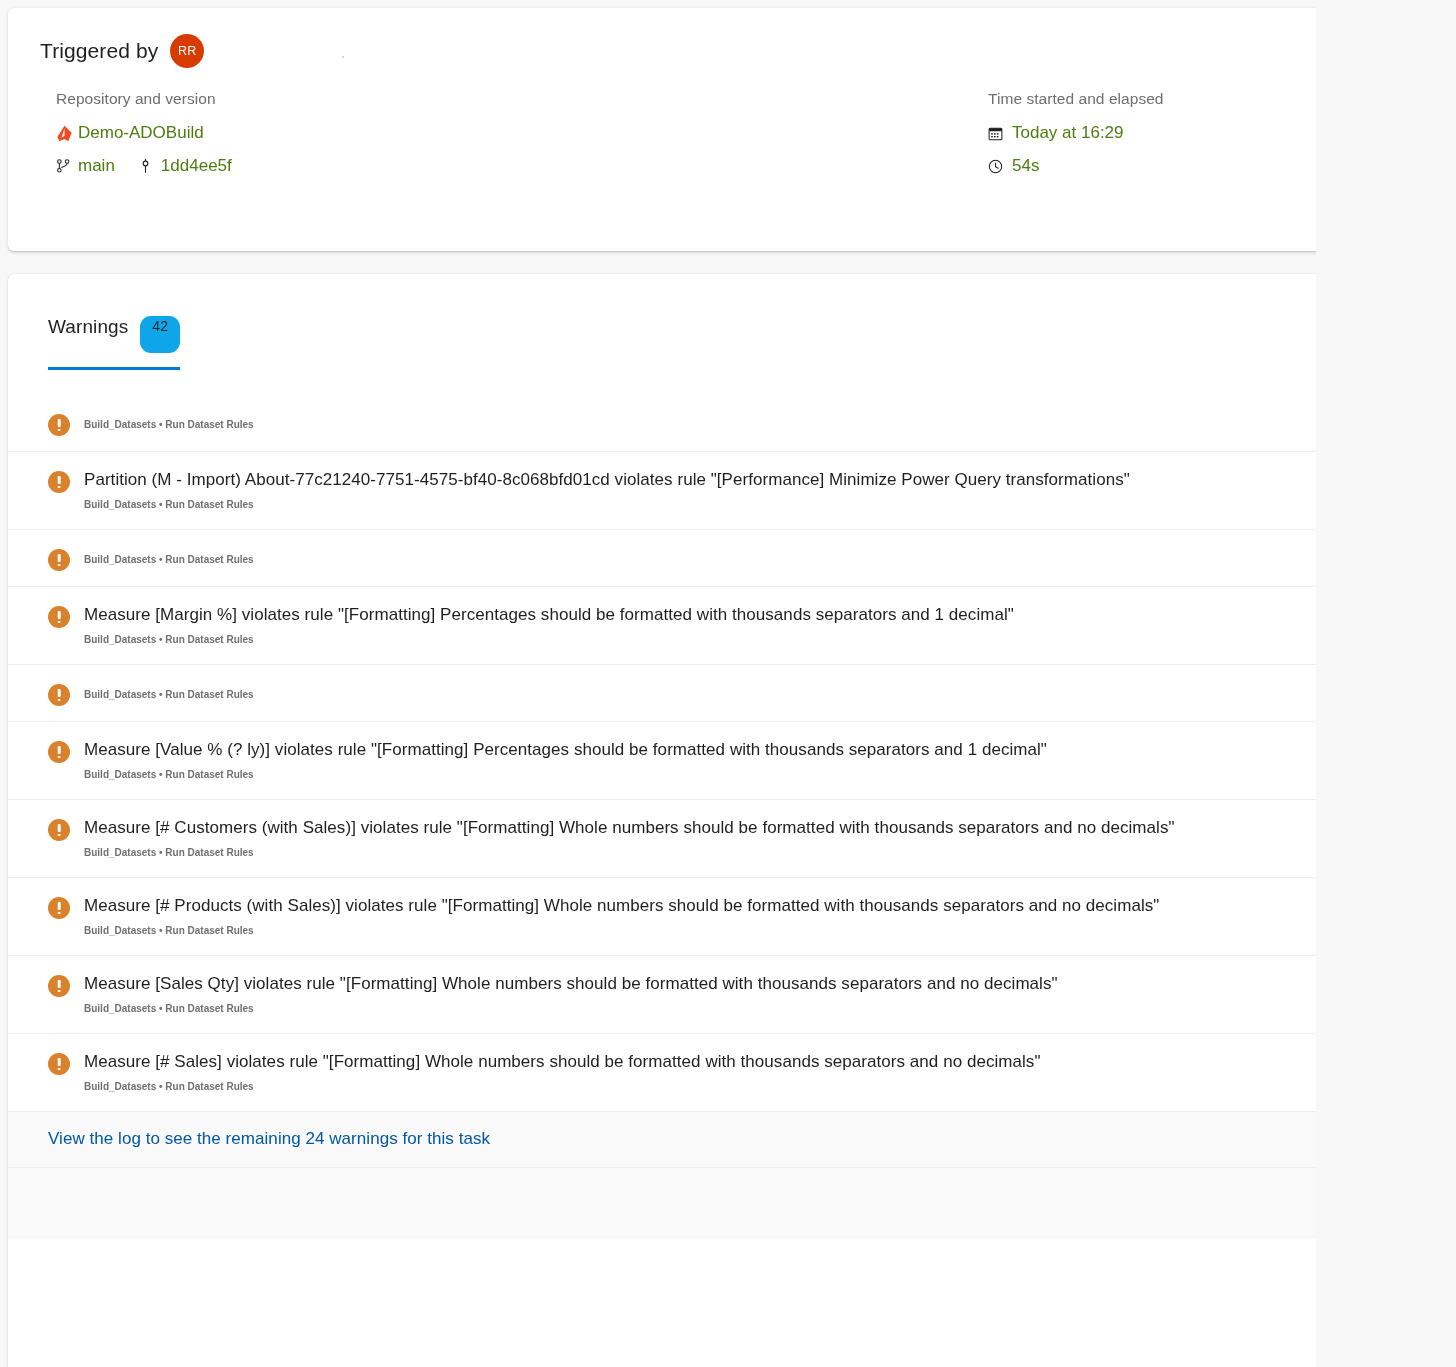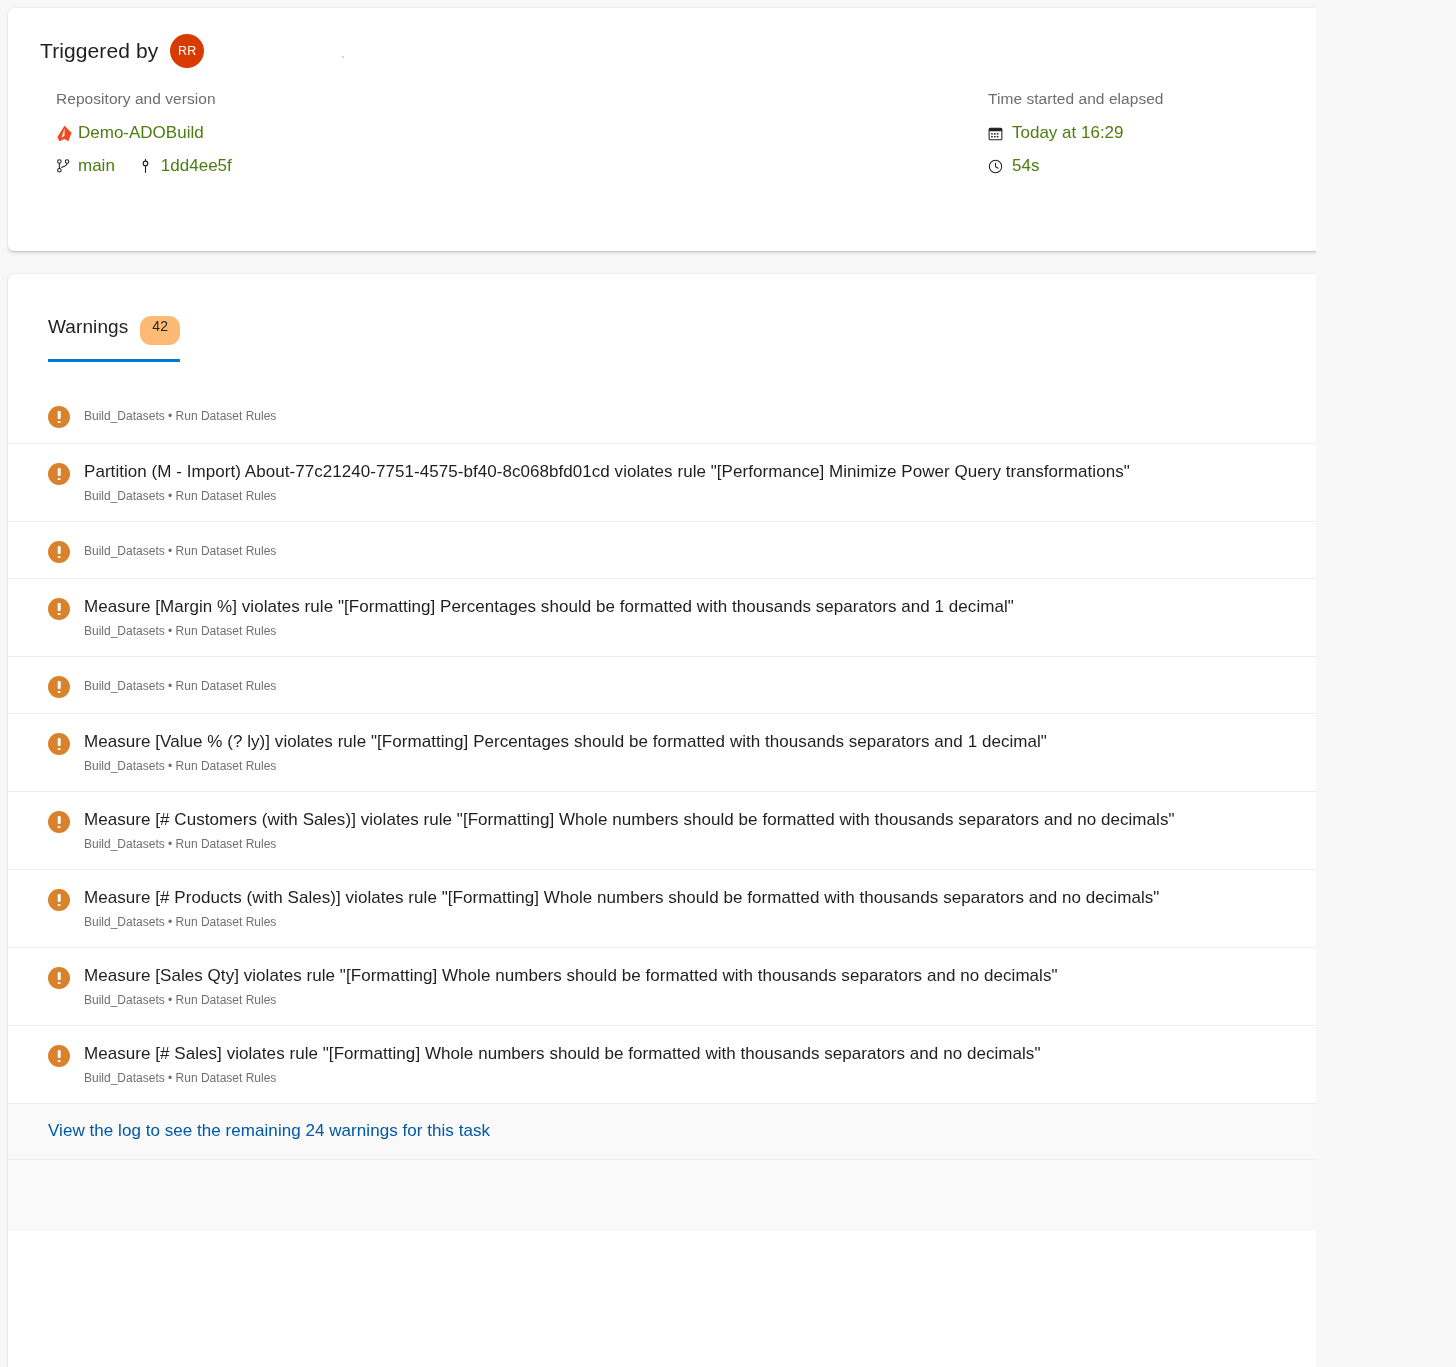--- a/index.html
+++ b/index.html
@@ -143,25 +143,25 @@
     border-bottom: 3px solid #0078d4;
     cursor: pointer;
   }
   .tab-label {
     font-size: 19px;
     color: #1f1f1f;
     letter-spacing: 0.1px;
   }
   .tab-badge {
     margin-left: 12px;
-    background: #fdba74;
+    background: #0ea5e9;
     color: #242424;
     border-radius: 11px;
     font-size: 14px;
-    padding: 3px 12px 12px 12px;
+    padding: 3px 12px 20px 12px;
     line-height: 14px;
   }
 
   
   .warn-list {
     margin-top: 25px;
   }
   .warn-row {
     display: flex;
     align-items: flex-start;
@@ -208,24 +208,25 @@
     padding-right: 16px;
   }
   .warn-title {
     font-size: 17px;
     color: #1f1f1f;
     line-height: 23px;
     letter-spacing: 0.05px;
     white-space: nowrap;
   }
   .warn-meta {
-    font-size: 12px;
+    font-size: 10px;
     color: #707070;
     margin-top: 4px;
     line-height: 19px;
+    font-weight: bold;
   }
 
   
   .footer-link-row {
     border-top: 1px solid #ededed;
     background: #f9f9f9;
     padding: 17px 0 18px 40px;
   }
   .footer-link {
     font-size: 17px;

